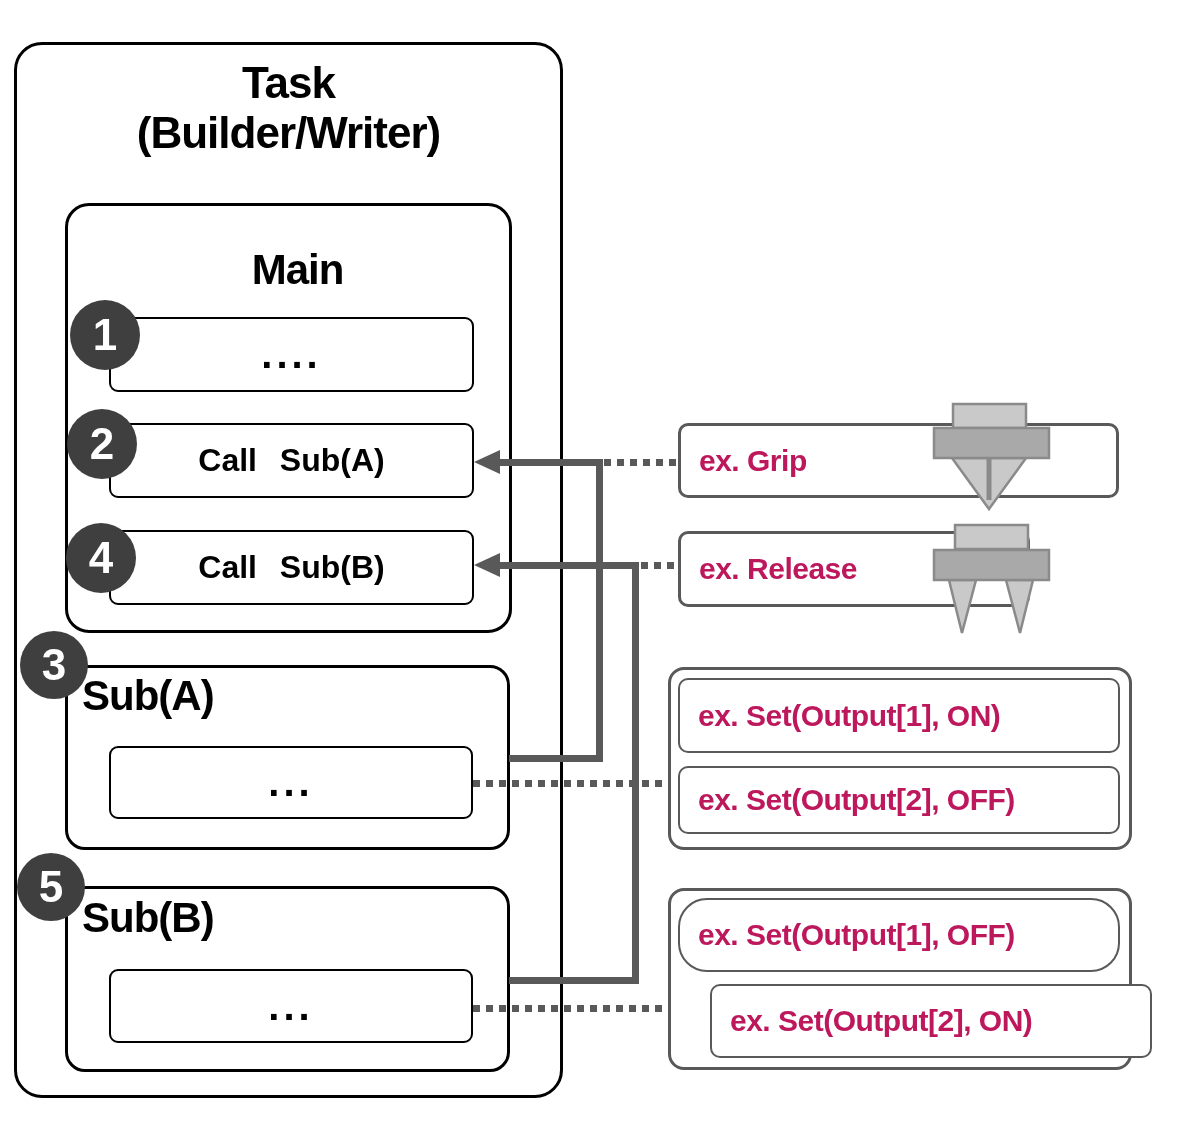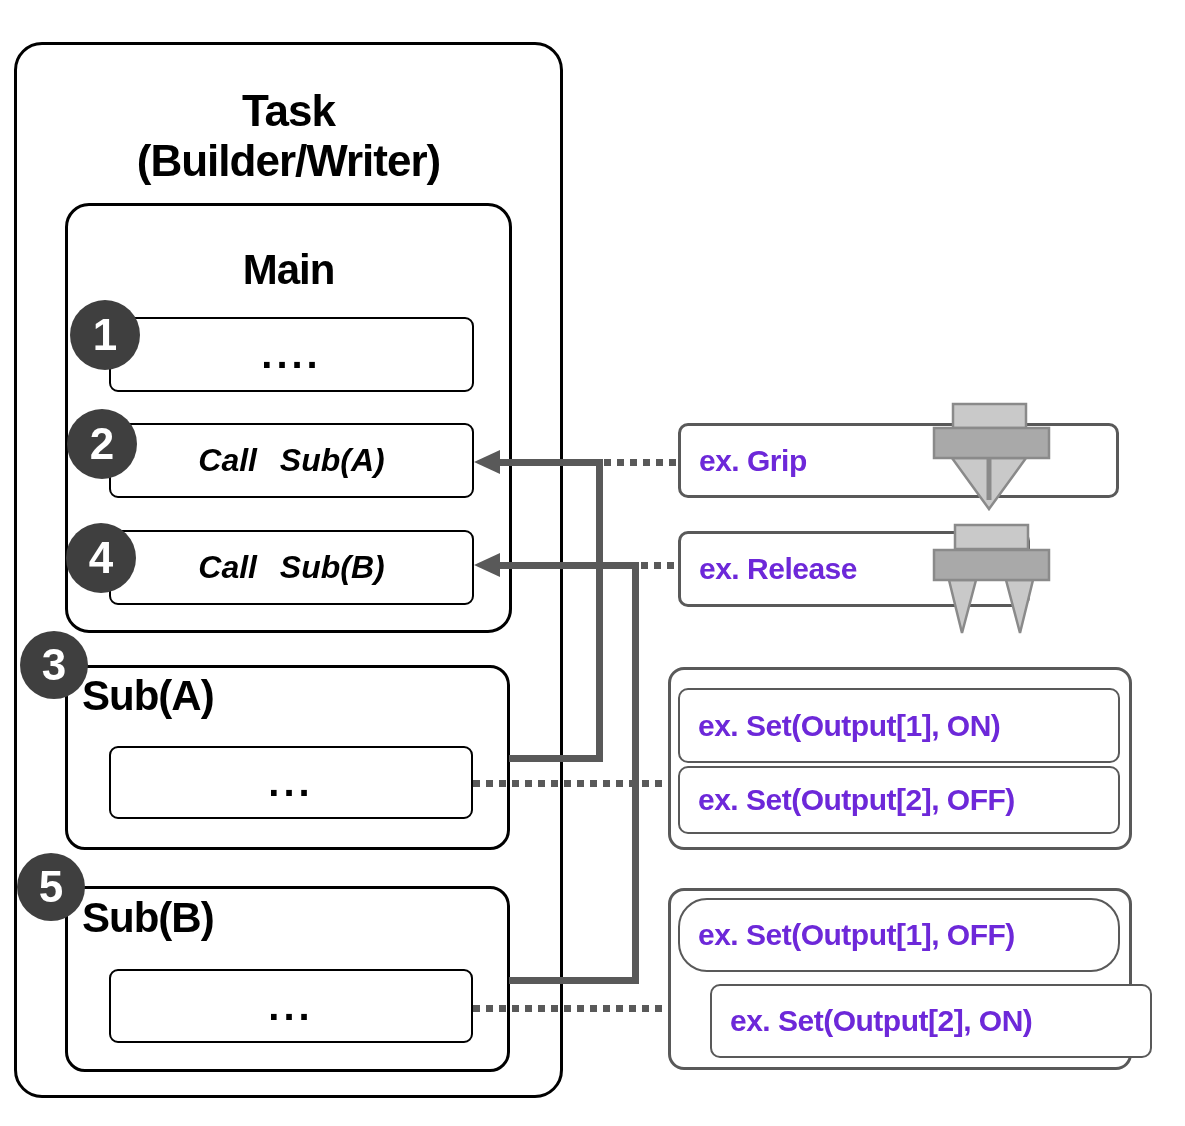--- a/index.html
+++ b/index.html
@@ -16,48 +16,48 @@
     font-weight:bold;color:#000;}
 
   .title{color:#000;font-weight:bold;text-align:center;line-height:50px;font-size:44px;letter-spacing:-1px;}
   .sectlabel{color:#000;font-weight:bold;font-size:42px;letter-spacing:-1px;}
 
   .circle{border-radius:50%;background:#3f3f3f;color:#fff;font-weight:bold;
     display:flex;align-items:center;justify-content:center;font-size:44px;z-index:6;}
 
   
   .exbox{border:3px solid #595959;border-radius:10px;background:#fff;
-    display:flex;align-items:center;font-weight:bold;color:#6d28d9;
+    display:flex;align-items:center;font-weight:bold;color:#be185d;
     font-size:30px;padding-left:18px;letter-spacing:-0.5px;}
   .exgroup{border:3px solid #595959;border-radius:16px;background:#fff;}
 
   
   .solidline{background:#595959;z-index:4;}
   .dotline{height:7px;z-index:3;
     background:repeating-linear-gradient(90deg,#595959 0 7px,transparent 7px 13px);}
   .arrowleft{width:0;height:0;border-top:12px solid transparent;border-bottom:12px solid transparent;
     border-right:26px solid #595959;z-index:5;}
 
-  .callbox{word-spacing:14px;font-style:italic;}
+  .callbox{word-spacing:14px;}
   .dots{font-size:40px;letter-spacing:4px;}
   svg{display:block;}
 </style>
 </head>
 <body>
 
 <div class="canvas">
 
   <div class="abs blk" style="left:14px;top:42px;width:549px;height:1056px;"></div>
-  <div class="abs title" style="left:14px;top:58px;width:549px;margin-top:28px;">
+  <div class="abs title" style="left:14px;top:58px;width:549px;">
     <div>Task</div>
     <div>(Builder/Writer)</div>
   </div>
 
   <div class="abs blk" style="left:65px;top:203px;width:447px;height:430px;border-radius:24px;"></div>
-  <div class="abs sectlabel" style="left:65px;top:246px;width:447px;text-align:center;">Main</div>
+  <div class="abs sectlabel" style="left:74px;top:246px;width:447px;text-align:center;">Main</div>
 
   <div class="abs blk-inner dots" style="left:109px;top:317px;width:365px;height:75px;">....</div>
   <div class="abs blk-inner callbox" style="left:109px;top:423px;width:365px;height:75px;font-size:32px;">Call Sub(A)</div>
   <div class="abs blk-inner callbox" style="left:109px;top:530px;width:365px;height:75px;font-size:32px;">Call Sub(B)</div>
 
   <div class="abs circle" style="left:70px;top:300px;width:70px;height:70px;">1</div>
   <div class="abs circle" style="left:67px;top:409px;width:70px;height:70px;">2</div>
   <div class="abs circle" style="left:66px;top:523px;width:70px;height:70px;">4</div>
   <div class="abs circle" style="left:20px;top:631px;width:68px;height:68px;">3</div>
   <div class="abs circle" style="left:17px;top:853px;width:68px;height:68px;">5</div>
@@ -100,20 +100,20 @@
   <div class="abs" style="left:930px;top:521px;z-index:7;">
     <svg width="124" height="116" viewBox="0 0 124 116">
       <rect x="25" y="4" width="73" height="24" fill="#c9c9c9" stroke="#8a8a8a" stroke-width="2.5"></rect>
       <polygon points="19,59 46,59 32,112" fill="#c9c9c9" stroke="#8a8a8a" stroke-width="2.5"></polygon>
       <polygon points="76,59 103,59 90,112" fill="#c9c9c9" stroke="#8a8a8a" stroke-width="2.5"></polygon>
       <rect x="4" y="29" width="115" height="30" fill="#a9a9a9" stroke="#8a8a8a" stroke-width="2.5"></rect>
     </svg>
   </div>
 
   <div class="abs exgroup" style="left:668px;top:667px;width:464px;height:183px;"></div>
-  <div class="abs exbox" style="left:678px;top:678px;width:442px;height:75px;border-width:2.5px;margin-top:10px;">ex. Set(Output[1], ON)</div>
+  <div class="abs exbox" style="left:678px;top:678px;width:442px;height:75px;border-width:2.5px;">ex. Set(Output[1], ON)</div>
   <div class="abs exbox" style="left:678px;top:766px;width:442px;height:68px;border-width:2.5px;">ex. Set(Output[2], OFF)</div>
 
   <div class="abs exgroup" style="left:668px;top:888px;width:464px;height:182px;"></div>
   <div class="abs exbox" style="left:678px;top:898px;width:442px;height:74px;border-width:2.5px;border-radius:29px;">ex. Set(Output[1], OFF)</div>
   <div class="abs exbox" style="left:678px;top:984px;width:442px;height:74px;border-width:2.5px;margin-left:32px;">ex. Set(Output[2], ON)</div>
 
 </div>
 
 </body></html>

